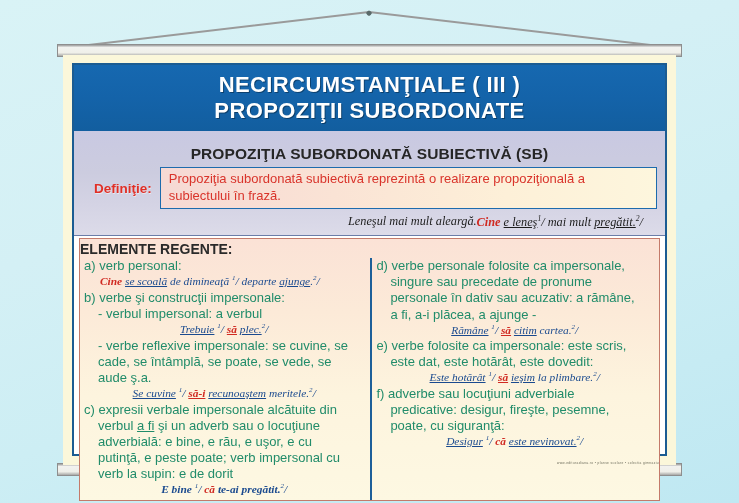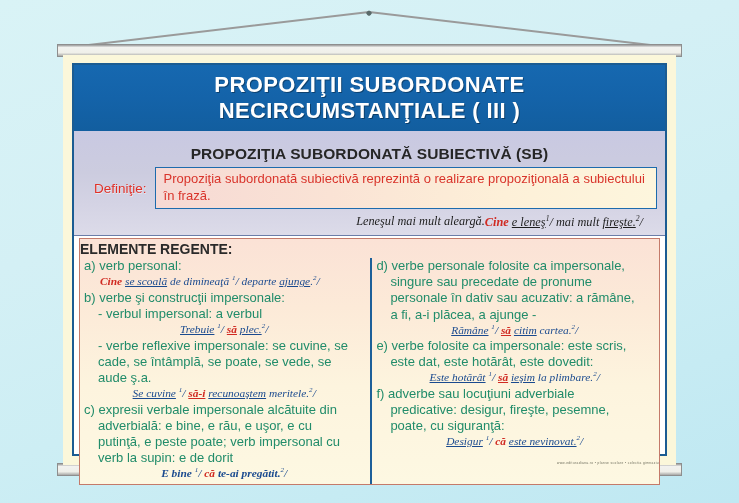--- a/index.html
+++ b/index.html
@@ -54,21 +54,21 @@
     background:linear-gradient(to bottom,#c9c9e2 0%,#ccccdf 40%,#d4d3e4 70%,#dcdbe9 100%);
     padding:3px 6px 4px 6px;
     border-bottom:1px solid #6b7da8;
   }
   .sub-title{
     text-align:center;font-weight:bold;font-size:15.5px;color:#262626;
     letter-spacing:.1px;margin:11px 0 4px 0;
   }
   .def-row{display:flex;align-items:center;gap:8px;padding:0 2px 3px 14px;}
   .def-label{
-    color:#e03027;font-weight:normal;font-size:13.5px;white-space:nowrap;
+    color:#e03027;font-weight:bold;font-size:13.5px;white-space:nowrap;
     text-shadow:.5px .5px 0 rgba(255,255,255,.5);
   }
   .def-box{
     flex:1;
     border:1.5px solid #1d6bad;
     background:linear-gradient(to right,#f6d9d4 0%,#fae3d5 35%,#fdf0d8 70%,#fdf6dd 100%);
     color:#d9342b;
     font-size:13px;line-height:1.28;
     padding:3px 8px 4px 8px;
   }
@@ -118,58 +118,59 @@
   <path d="M366,13 q3,-5 6,0 q-3,6 -6,0 z" fill="#5a6a6a"></path>
 </svg>
 
 <div class="rail rail-top"></div>
 <div class="rail rail-bottom"></div>
 
 <div class="poster">
   <div class="poster-inner">
 
     <div class="title-band">
+      <div>NECIRCUMSTANŢIALE ( III )</div>
       <div>PROPOZIŢII SUBORDONATE</div>
-      <div>NECIRCUMSTANŢIALE ( III )</div>
     </div>
 
     <div class="sub-region">
       <div class="sub-title">PROPOZIŢIA SUBORDONATĂ SUBIECTIVĂ (SB)</div>
 
       <div class="def-row">
         <div class="def-label">Definiţie:</div>
         <div class="def-box">Propoziţia subordonată subiectivă reprezintă o realizare propoziţională a subiectului în frază.</div>
       </div>
 
       <div class="examples">
         <div class="ex-l" style="font-family:&quot;Liberation Serif&quot;, serif;">Leneşul mai mult aleargă.</div>
         <div class="ex-r">
           <span class="w">Cine</span>
           <u>e leneş</u><sup>1</sup>/
           <span>mai mult</span>
-          <u>fireşte.</u><sup>2</sup>/
+          <u>pregătit.</u><sup>2</sup>/
         </div>
       </div>
     </div>
 
     <div class="panel-wrap">
       <div class="panel">
         <div class="panel-head">ELEMENTE REGENTE:</div>
         <div class="cols">
           <div class="col col-left" id="col-left">
               <div class="ln">a) verb personal:</div>
               <div class="ex lft"><span class="red">Cine</span> <u>se scoală</u> de dimineaţă <sup>1</sup>/ departe <u>ajunge</u>.<sup>2</sup>/</div>
               <div class="ln">b) verbe şi construcţii impersonale:</div>
               <div class="ln i1">- verbul impersonal: a verbul</div>
               <div class="ex ctr"><u>Trebuie</u> <sup>1</sup>/ <span class="red"><u>să</u></span> <u>plec.</u><sup>2</sup>/</div>
               <div class="ln i1">- verbe reflexive impersonale: se cuvine, se</div>
               <div class="ln i1">cade, se întâmplă, se poate, se vede, se</div>
               <div class="ln i1">aude ş.a.</div>
               <div class="ex ctr"><u>Se cuvine</u> <sup>1</sup>/ <span class="red"><u>să-i</u></span> <u>recunoaştem</u> meritele.<sup>2</sup>/</div>
               <div class="ln">c) expresii verbale impersonale alcătuite din</div>
+              <div class="ln i1">verbul <u>a fi</u> şi un adverb sau o locuţiune</div>
               <div class="ln i1">adverbială: e bine, e rău, e uşor, e cu</div>
               <div class="ln i1">putinţă, e peste poate; verb impersonal cu</div>
               <div class="ln i1">verb la supin: e de dorit</div>
               <div class="ex ctr"><span class="bold">E bine</span> <sup>1</sup>/ <span class="red bold">că</span> <span class="bold">te-ai pregătit.</span><sup>2</sup>/</div>
             </div>
           <div class="col col-right" id="col-right">
               <div class="ln">d) verbe personale folosite ca impersonale,</div>
               <div class="ln i1">singure sau precedate de pronume</div>
               <div class="ln i1">personale în dativ sau acuzativ: a rămâne,</div>
               <div class="ln i1">a fi, a-i plăcea, a ajunge -</div>

